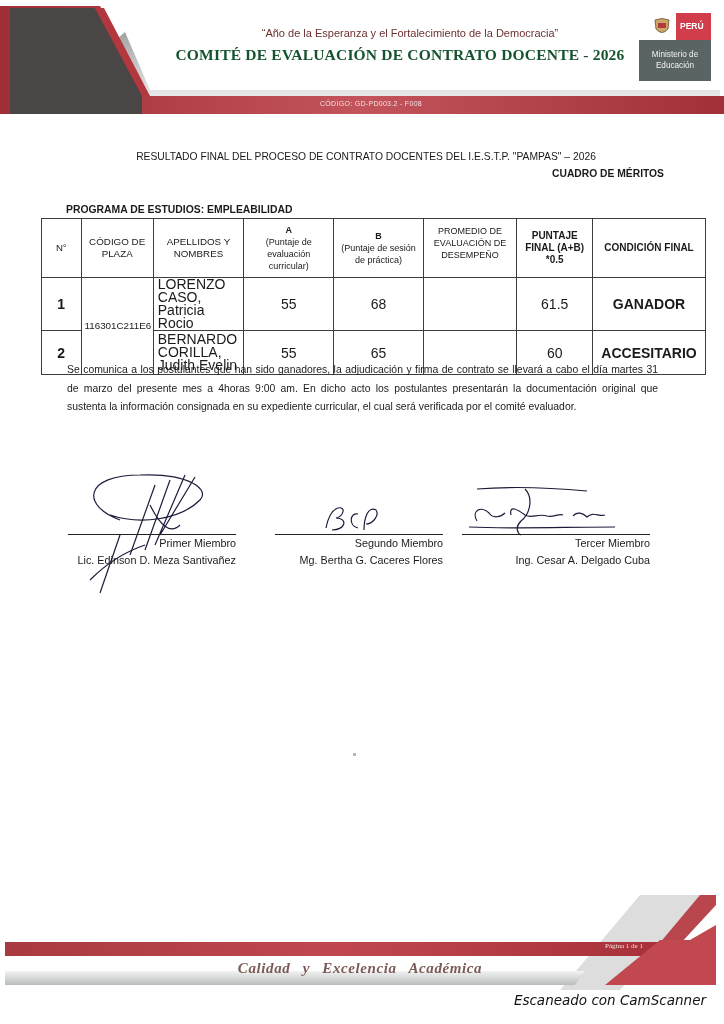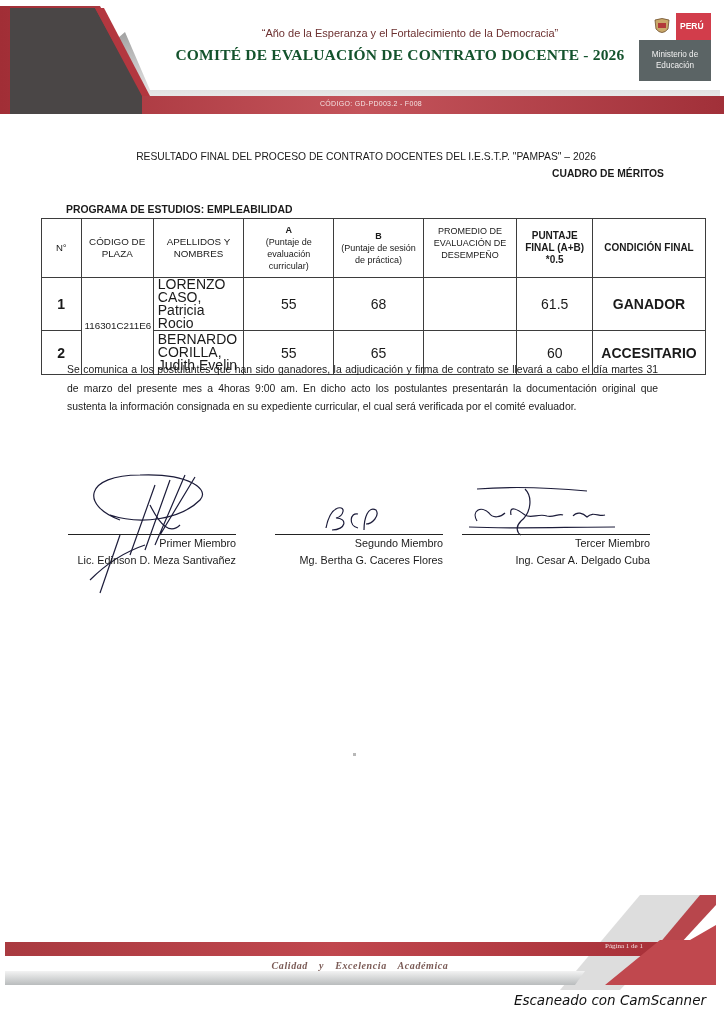--- a/index.html
+++ b/index.html
@@ -86,21 +86,21 @@
   
   .ftr-svg { position: absolute; left: 0; top: 895px; }
   .page-label {
     position: absolute; left: 597px; top: 942px;
     font-family: "Liberation Serif", "DejaVu Serif", serif;
     font-size: 7px; color: #f3e0e0; margin-left: 8px;
   }
   .quality {
     position: absolute; left: 160px; top: 960px; width: 400px; text-align: center;
     font-family: "Liberation Serif", "DejaVu Serif", serif;
-    font-style: italic; font-weight: bold; font-size: 10px; color: #7a5a55; letter-spacing: 0.6px;
+    font-style: italic; font-weight: bold; font-size: 15px; color: #7a5a55; letter-spacing: 0.6px;
     word-spacing: 8px;
   }
   .camscanner {
     position: absolute; right: 18px; top: 992px;
     font-family: "DejaVu Sans", sans-serif; font-size: 13.5px; color: #111; font-style: italic;
   }
   .speck { position: absolute; left: 353px; top: 753px; width: 3px; height: 3px; background: #888; opacity: 0.6; }
 </style>
 </head>
 <body>

